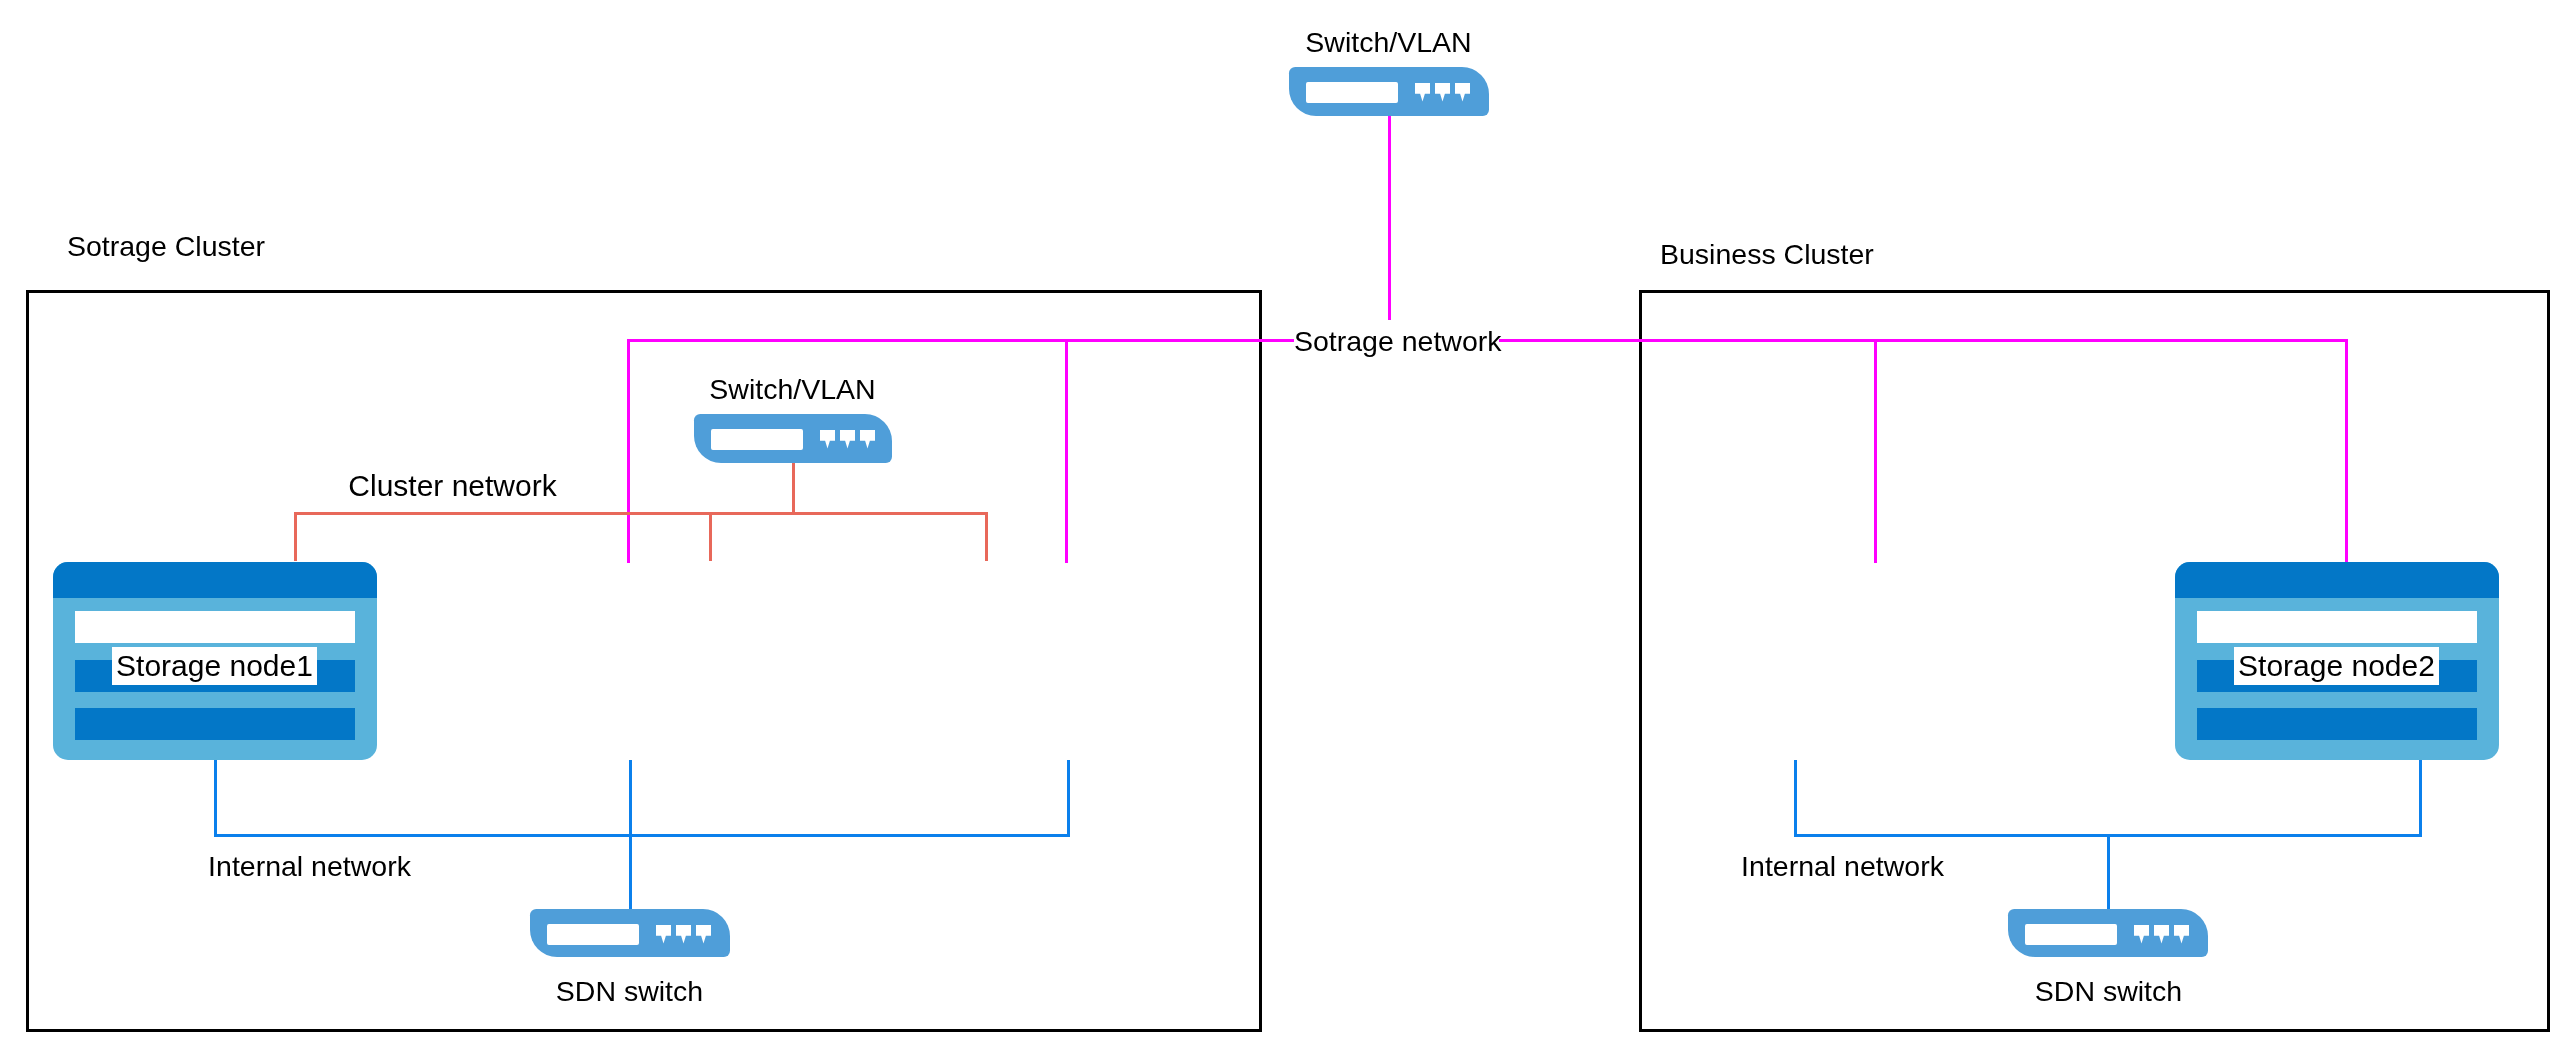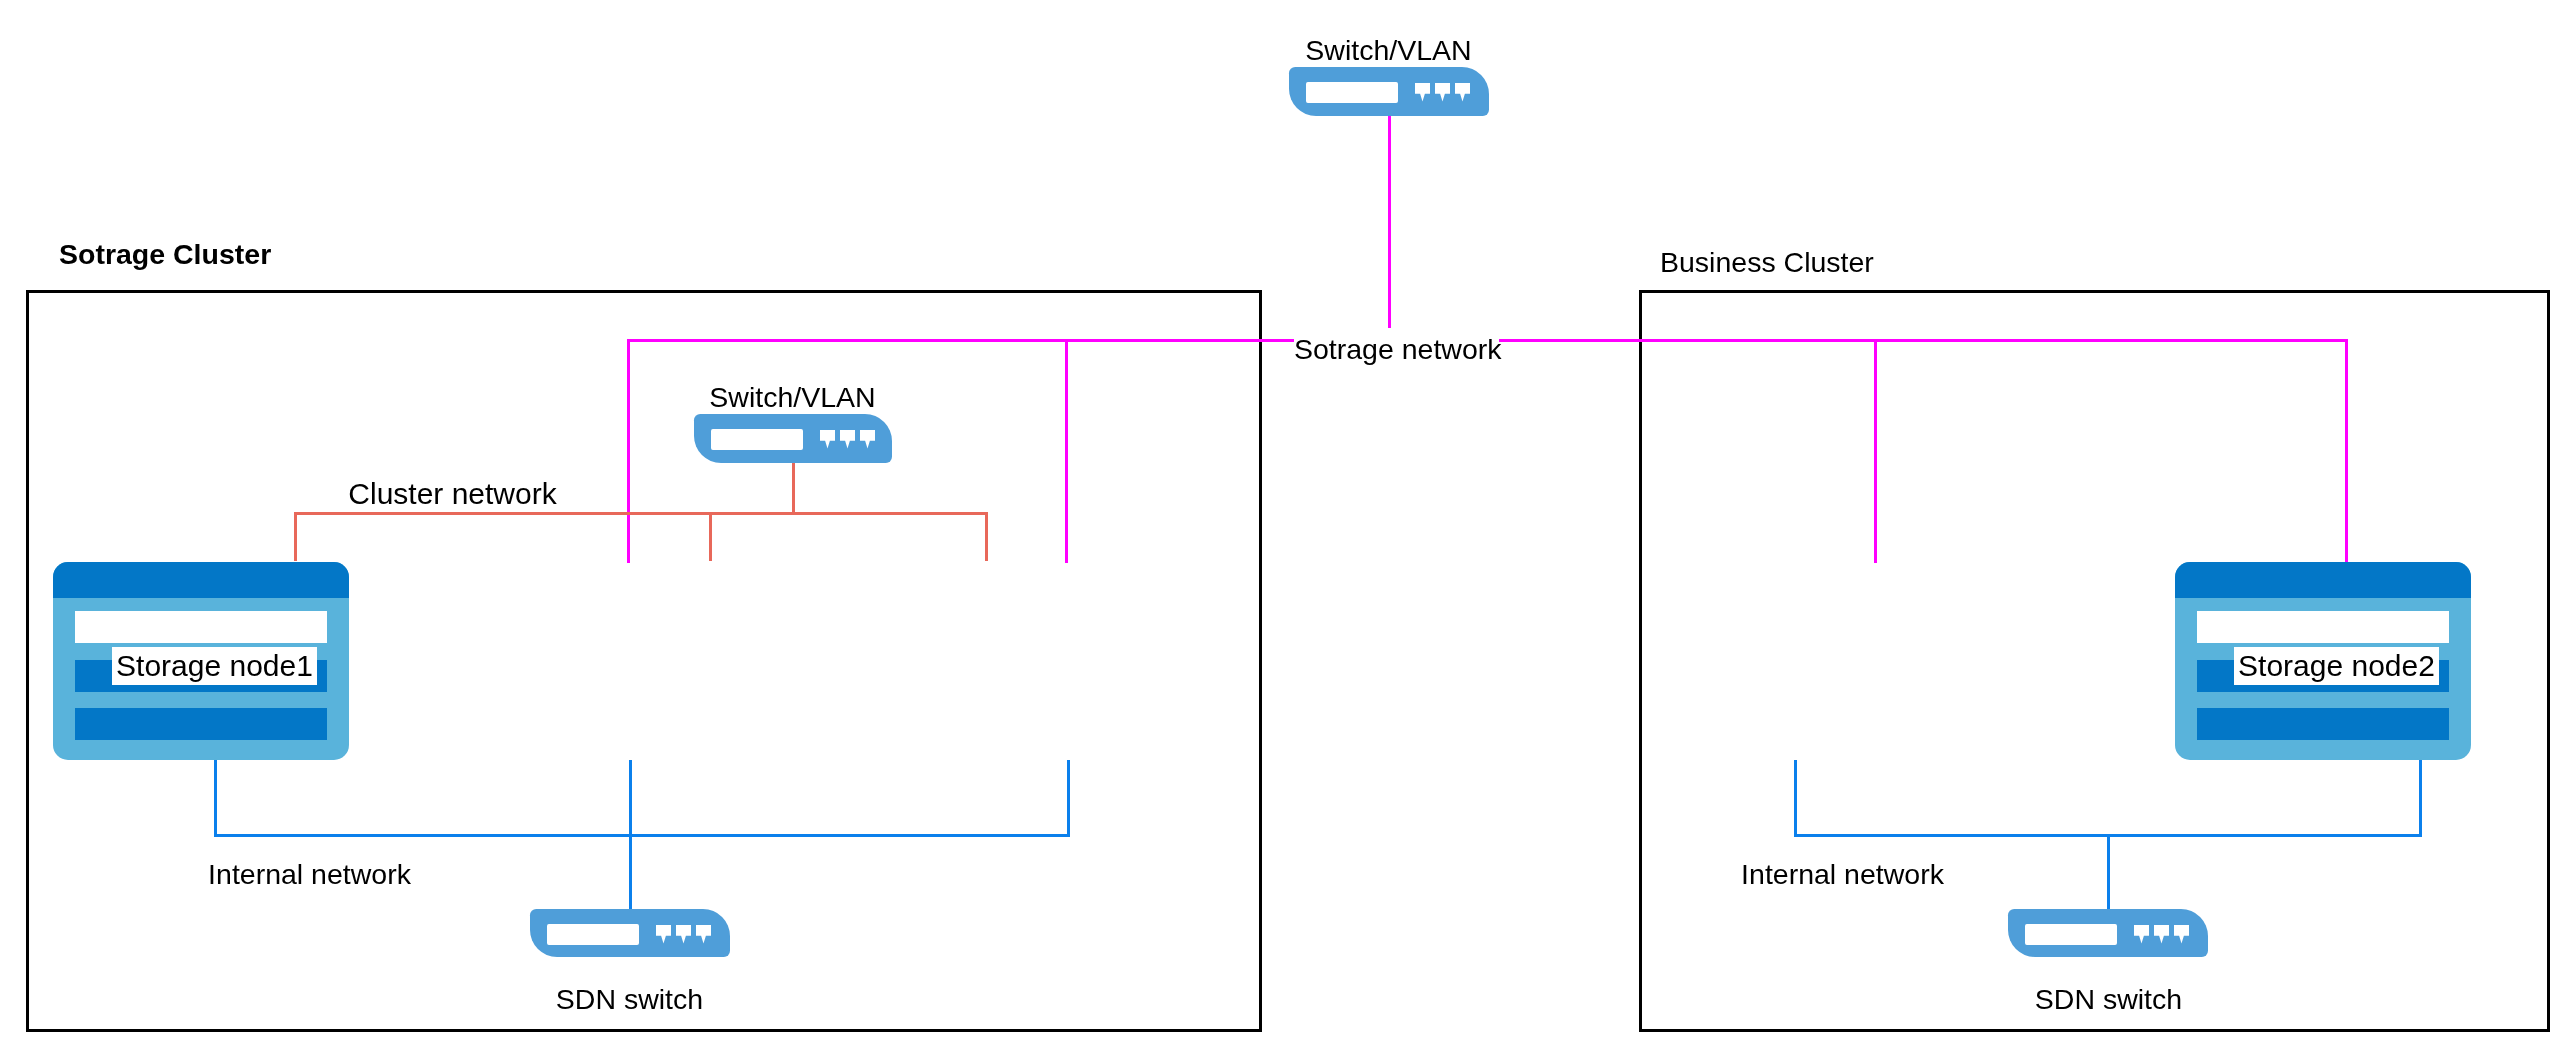--- a/index.html
+++ b/index.html
@@ -15,23 +15,23 @@
   *{margin:0;padding:0;box-sizing:border-box;}
   body{background:#ffffff;font-family:"Liberation Sans","DejaVu Sans",sans-serif;}
   .canvas{position:relative;width:2576px;height:1059px;background:#ffffff;overflow:hidden;}
 
   
   .cluster-box{position:absolute;border:3.1px solid var(--border);background:transparent;z-index:1;}
   .box-storage{left:26px;top:290px;width:1236px;height:742px;}
   .box-business{left:1639px;top:290px;width:911px;height:742px;}
 
   
-  .lbl{position:absolute;color:var(--label_color);font-size:28.5px;line-height:35px;white-space:nowrap;z-index:4;margin-top:8px;}
+  .lbl{position:absolute;color:var(--label_color);font-size:28.5px;line-height:35px;white-space:nowrap;z-index:4;}
   .lbl-center{width:247px;text-align:center;}
-  .cluster-title{left:59px;top:229px;font-weight:bold;}
+  .cluster-title{left:67px;top:229px;}
   .cluster-title-b{left:1660px;top:237px;}
   .top-switch-label{left:1265px;top:25px;}
   .inner-switch-label{left:669px;top:372px;}
   .cluster-net-label{left:329px;top:468px;font-size:30px;}
   .internal-net-label-s{left:186px;top:849px;}
   .internal-net-label-b{left:1719px;top:849px;}
   .sdn-label-s{left:506px;top:974px;}
   .sdn-label-b{left:1985px;top:974px;}
   .public-net-label{left:1294px;top:320px;width:205px;height:42px;background:#ffffff;
     text-align:center;line-height:42px;z-index:3;}
@@ -49,21 +49,21 @@
     background:#ffffff;border-radius:1.9px;}
   .switch-port{position:absolute;top:16px;width:15px;height:18.6px;background:#ffffff;
     clip-path:polygon(0 0,100% 0,100% 58%,66% 58%,50% 100%,34% 58%,0 58%);}
   .port-1{left:126px;} .port-2{left:146px;} .port-3{left:166px;}
   .sw-top{left:1289px;top:67px;width:200px;height:49px;}
   .sw-inner{left:694px;top:414px;width:198px;height:49px;}
   .sw-sdn-s{left:530px;top:909px;width:200px;height:48px;}
   .sw-sdn-b{left:2008px;top:909px;width:200px;height:48px;}
 
   
-  .node{position:absolute;top:562px;width:296px;height:198px;background:var(--node_body);
+  .node{position:absolute;top:562px;width:324px;height:198px;background:var(--node_body);
     border-radius:15px;z-index:3;}
   .node-header{position:absolute;left:0;top:0;width:100%;height:36px;
     background:var(--node_header);border-radius:15px 15px 0 0;}
   .node-slot{position:absolute;left:22px;right:22px;height:32px;}
   .slot-white{top:49px;background:#ffffff;}
   .slot-bar1{top:98px;background:var(--node_header);}
   .slot-bar2{top:146px;background:var(--node_header);}
   .node-label-box{position:absolute;left:59px;top:85px;width:205px;height:38px;
     background:#ffffff;text-align:center;line-height:38px;font-size:30px;color:var(--label_color);
     white-space:nowrap;}

